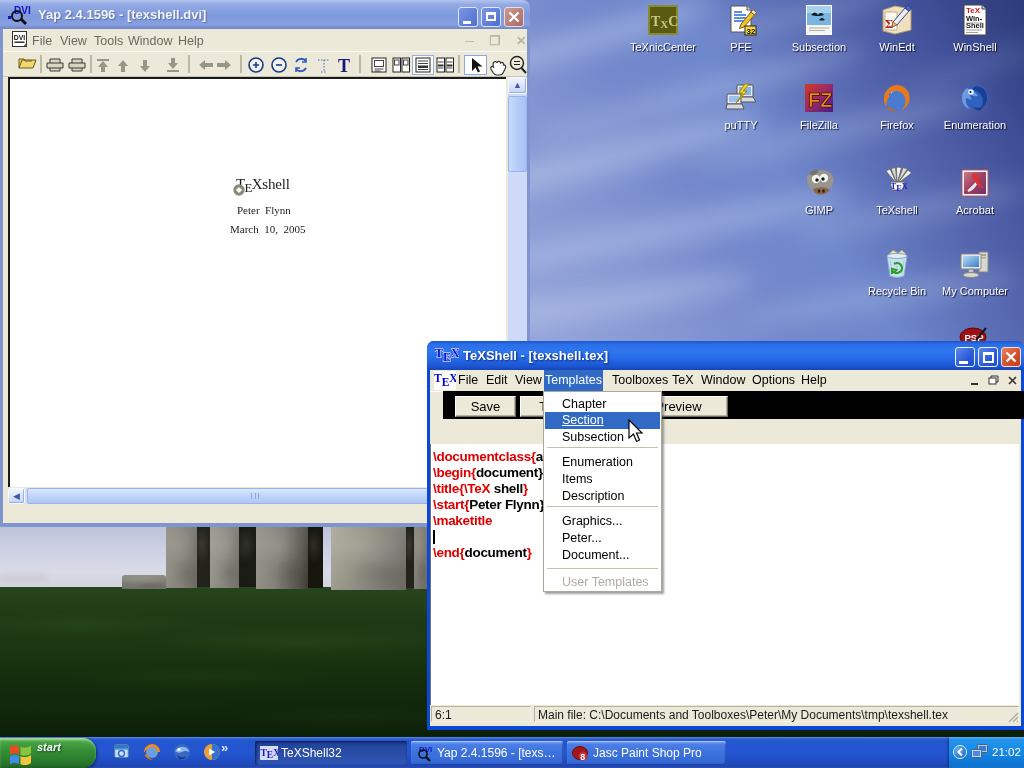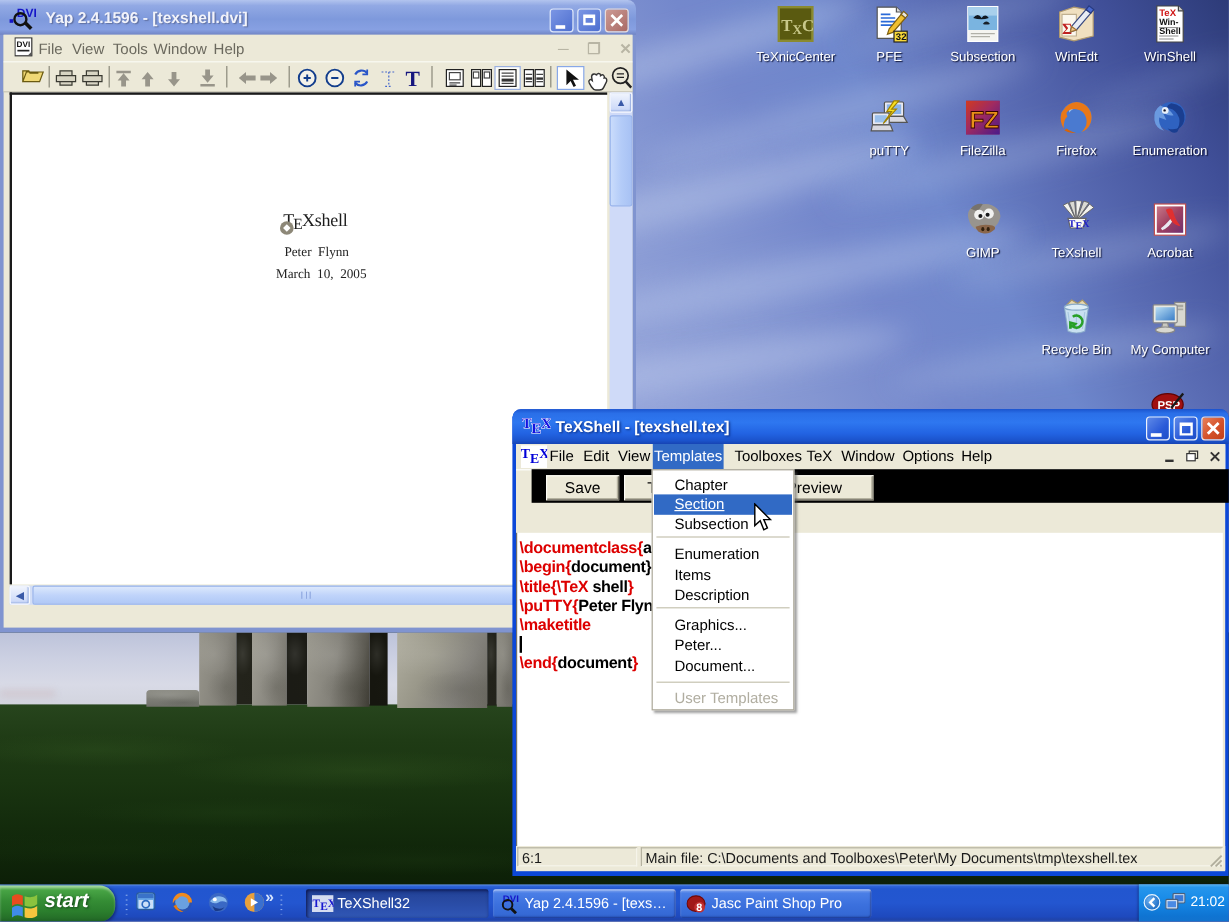--- a/index.html
+++ b/index.html
@@ -76,21 +76,21 @@
 #menu .sel { background:#316ac5; color:#fff;text-decoration:underline; }
 #menu .sep { position:absolute; left:3px; width:111px; height:1px; background:#c5c2b0; }
 #menu .gray { color:#b0ada0; }
 
 
 #taskbar { position:absolute; left:0; top:737px; width:1024px; height:31px; z-index:60;
   background:linear-gradient(180deg,#6392e6 0%, #2e64d8 5%, #2256cf 12%, #2356d0 50%, #1e49bd 87%, #1f44ac 94%, #2a51b8 100%); }
 #start { position:absolute; left:0; top:1px; width:96px; height:30px; border-radius:0 13px 13px 0;
   background:linear-gradient(180deg,#79c66c 0%, #47a344 14%, #358d35 42%, #2b7e2d 72%, #256f28 90%, #1d5f21 100%);
   box-shadow:inset 0 2px 2px rgba(255,255,255,0.35), 1px 1px 3px rgba(0,0,30,0.5); }
-#start .stxt { position:absolute; left:37px; top:3px; color:#fff; font-weight:bold; font-style:italic; font-size:17px; text-shadow:1px 1px 2px #14491a;text-align:center; }
+#start .stxt { position:absolute; left:37px; top:3px; color:#fff; font-weight:bold; font-style:italic; font-size:11px; text-shadow:1px 1px 2px #14491a;text-align:center; }
 .tkbtn { position:absolute; top:4px; height:24px; border-radius:2px; color:#fff; font-size:12px;
   background:linear-gradient(180deg,#7da2ef 0%, #4a7ee6 15%, #3b70dd 55%, #366ad6 85%, #2f60cc 100%);
   box-shadow:inset 0 1px 1px rgba(255,255,255,0.45), inset -1px -1px 1px rgba(0,0,60,0.35); }
 .tkbtn.pressed { background:linear-gradient(180deg,#1f3f96 0%, #27489f 30%, #2c50ad 70%, #3057b5 100%); box-shadow:inset 1px 1px 3px rgba(0,0,40,0.7); }
 .tkbtn .tklab { position:absolute; left:26px; top:5px; white-space:nowrap; overflow:hidden; }
 #tray { position:absolute; left:949px; top:0; width:75px; height:31px; color:#fff; font-size:12px;
   background:linear-gradient(180deg,#55b1ef 0%, #2696ec 8%, #1689e7 45%, #0f74d2 85%, #1272cd 100%);
   box-shadow:-1px 0 2px rgba(0,0,40,0.4); }
 
 
@@ -471,21 +471,21 @@
   </div>
   <div class="btnrow">
     <div class="xpbtn" style="left:12px;top:5px;width:61px;">Save</div>
     <div class="xpbtn" style="left:77px;top:5px;width:61px;">TeX</div>
     <div class="xpbtn" style="left:186px;top:5px;width:99px;">Preview</div>
   </div>
   <div class="edit">
     <div class="ln" style="top:5px"><span class="red">\documentclass{</span><span class="blk">a</span></div>
     <div class="ln" style="top:21px"><span class="red">\begin{</span><span class="blk">document}</span></div>
     <div class="ln" style="top:37px"><span class="red">\title{\TeX</span><span class="blk"> shell</span><span class="red">}</span></div>
-    <div class="ln" style="top:53px"><span class="red">\puTTY{</span><span class="blk">Peter Flynn}</span></div>
+    <div class="ln" style="top:53px"><span class="red">\start{</span><span class="blk">Peter Flynn}</span></div>
     <div class="ln" style="top:69px"><span class="red">\maketitle</span></div>
     <div class="abs" style="left:2px;top:86px;width:1.5px;height:14px;background:#000"></div>
     <div class="ln" style="top:101px"><span class="red">\end{</span><span class="blk">document</span><span class="red">}</span></div>
   </div>
   <div class="sbar">
     <div class="sunk" style="left:1px;top:1px;width:100px;"></div>
     <div class="sunk" style="left:104px;top:1px;width:485px;"></div>
     <span class="abs" style="left:5px;top:3px;">6:1</span>
     <span class="abs" style="left:108px;top:3px;">Main file: C:\Documents and Toolboxes\Peter\My Documents\tmp\texshell.tex</span>
     <svg class="abs" style="left:578px;top:7px" width="11" height="11">

